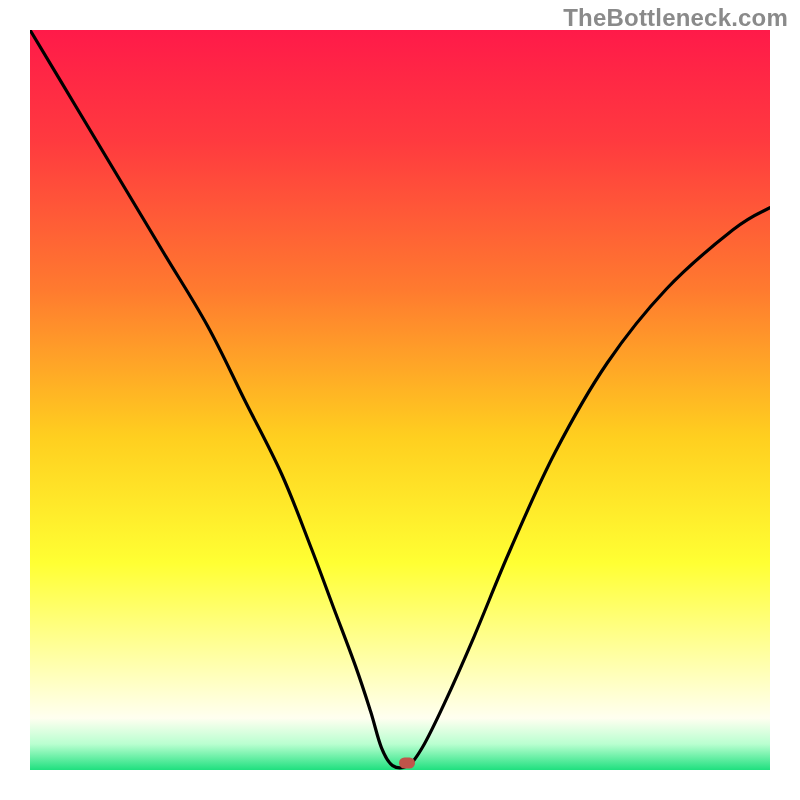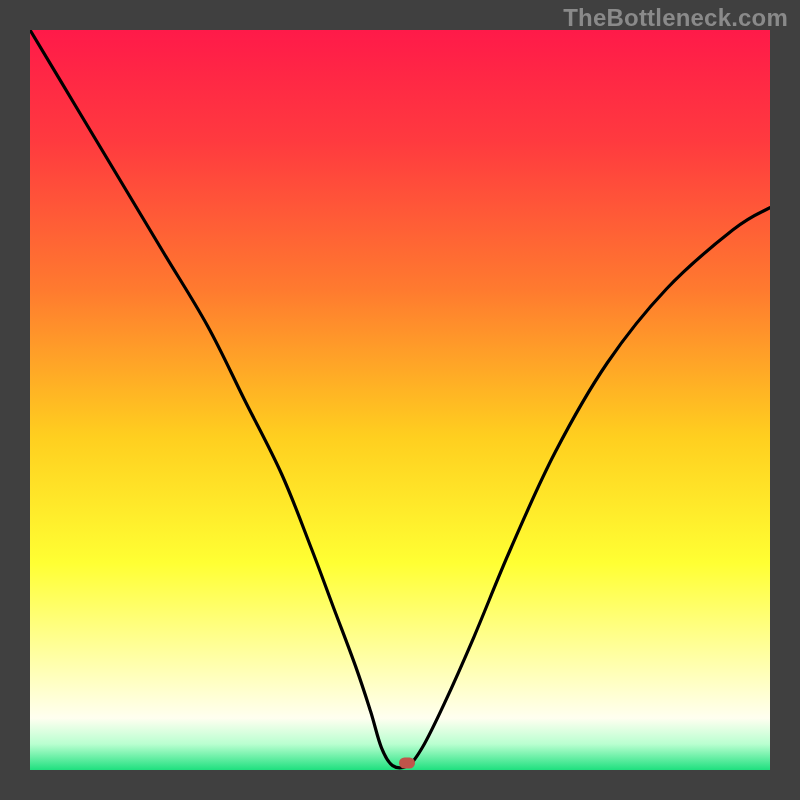--- a/index.html
+++ b/index.html
@@ -7,21 +7,21 @@
     padding: 0;
     width: 800px;
     height: 800px;
     background: #000;
     overflow: hidden;
   }
   .frame {
     position: relative;
     width: 800px;
     height: 800px;
-    background: #404040;
+    background: #ffffff;
   }
   .plot-area {
     position: absolute;
     left: 30px;
     top: 30px;
     width: 740px;
     height: 740px;
   }
   .gradient-bg {
     position: absolute;

